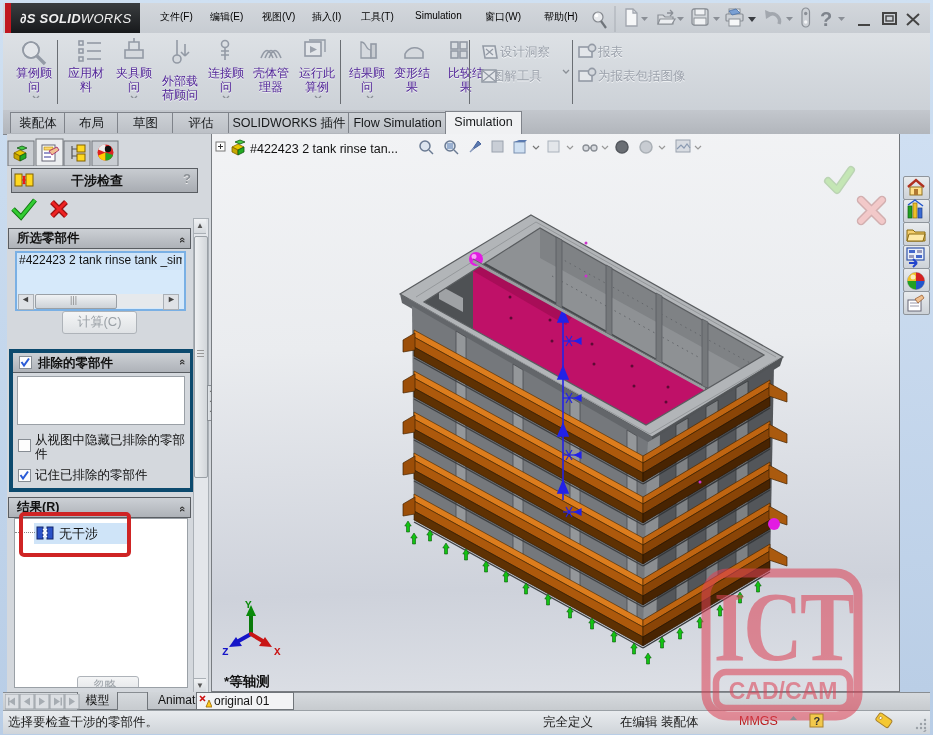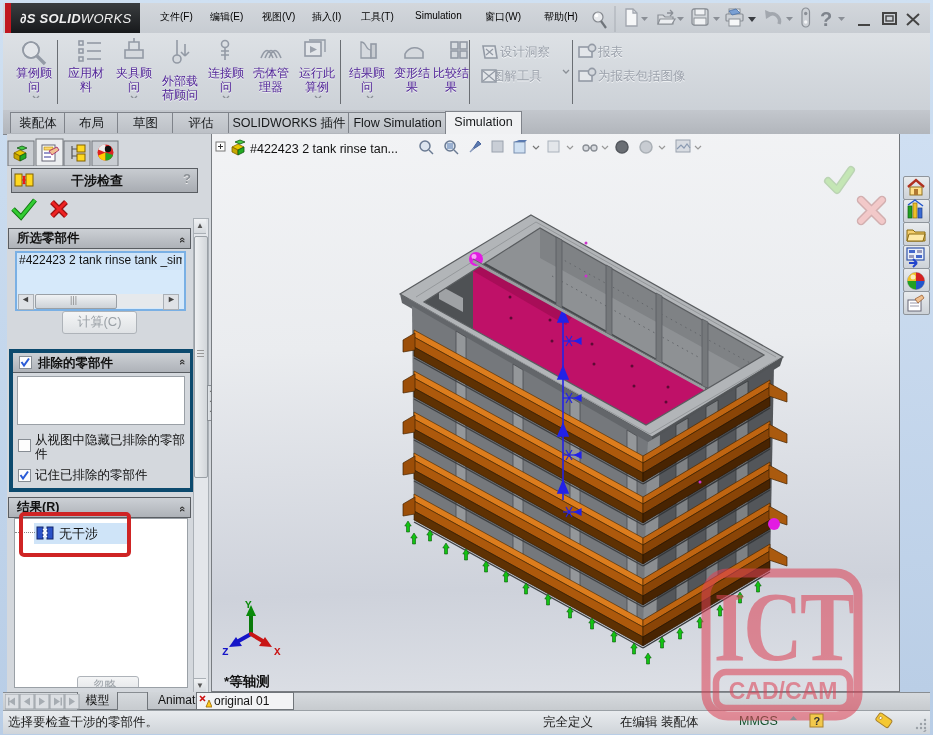--- a/index.html
+++ b/index.html
@@ -115,21 +115,21 @@
   <div class="abs" id="ribbon"></div>
   <div class="abs rbtn" style="left:8px;width:52px;">算例顾<br>问</div>
   <div class="abs rbtn" style="left:62px;width:48px;">应用材<br>料</div>
   <div class="abs rbtn" style="left:112px;width:44px;">夹具顾<br>问</div>
   <div class="abs rbtn" style="left:156px;width:48px;margin-top:8px;">外部载<br>荷顾问</div>
   <div class="abs rbtn" style="left:204px;width:44px;">连接顾<br>问</div>
   <div class="abs rbtn" style="left:248px;width:46px;">壳体管<br>理器</div>
   <div class="abs rbtn" style="left:294px;width:46px;">运行此<br>算例</div>
   <div class="abs rbtn" style="left:344px;width:46px;">结果顾<br>问</div>
   <div class="abs rbtn" style="left:390px;width:44px;">变形结<br>果</div>
-  <div class="abs rbtn" style="left:429px;width:44px;">比较结<br>果</div>
+  <div class="abs rbtn" style="left:444px;width:44px;">比较结<br>果</div>
   <div class="abs rsep" style="left:57px;"></div>
   <div class="abs rsep" style="left:340px;"></div>
   <div class="abs rsep" style="left:469px;"></div>
   <div class="abs rtwo" style="left:500px;top:44px;">设计洞察</div>
   <div class="abs rtwo" style="left:492px;top:68px;">图解工具</div>
   <div class="abs rsep" style="left:572px;"></div>
   <div class="abs rtwo" style="left:598px;top:44px;">报表</div>
   <div class="abs rtwo" style="left:598px;top:68px;">为报表包括图像</div>
 
   <svg class="abs" style="left:3px;top:38px;" width="760" height="60" viewBox="0 0 760 60">
@@ -677,14 +677,14 @@
       <path d="M1,1 L6,6 M6,1 L1,6" stroke="#cc1111" stroke-width="1.6"></path>
       <path d="M7,12 L10,5 L13,12 Z" fill="#ffcc22" stroke="#996600" stroke-width="0.8"></path>
     </svg>
     <span style="margin-left:17px;">original 01</span>
   </div>
 
   <div class="abs" id="statusbar"></div>
   <div class="abs st" style="left:8px;">选择要检查干涉的零部件。</div>
   <div class="abs st" style="left:543px;">完全定义</div>
   <div class="abs st" style="left:620px;">在编辑 装配体</div>
-  <div class="abs st" style="left:739px;color:#14532d;">MMGS</div>
+  <div class="abs st" style="left:739px;color:#b91c1c;">MMGS</div>
 </div>
 
 </body></html>

